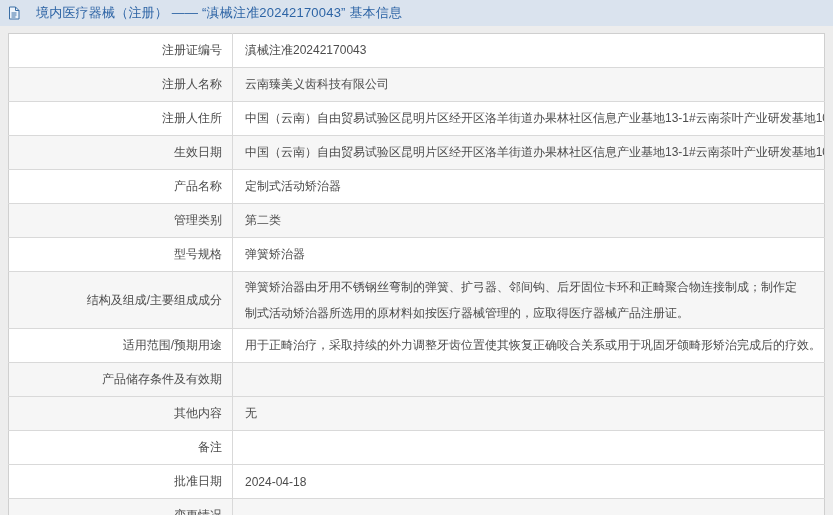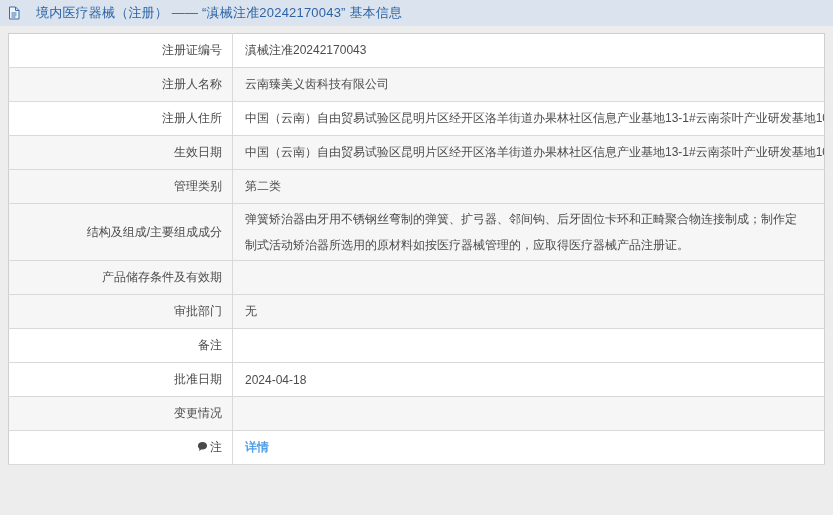--- a/index.html
+++ b/index.html
@@ -89,34 +89,46 @@
         <td class="value-cell single"><span>云南臻美义齿科技有限公司</span></td>
       </tr>
       <tr>
         <td class="label-cell"><span>注册人住所</span></td>
         <td class="value-cell single"><span>中国（云南）自由贸易试验区昆明片区经开区洛羊街道办果林社区信息产业基地13-1#云南茶叶产业研发基地10幢3楼302</span></td>
       </tr>
       <tr class="stripe">
         <td class="label-cell"><span>生效日期</span></td>
         <td class="value-cell single"><span>中国（云南）自由贸易试验区昆明片区经开区洛羊街道办果林社区信息产业基地13-1#云南茶叶产业研发基地10幢3楼302</span></td>
       </tr>
+      <tr>
+        <td class="label-cell"><span>产品名称</span></td>
+        <td class="value-cell single"><span>定制式活动矫治器</span></td>
+      </tr>
       <tr class="stripe">
         <td class="label-cell"><span>管理类别</span></td>
         <td class="value-cell single"><span>第二类</span></td>
       </tr>
+      <tr>
+        <td class="label-cell"><span>型号规格</span></td>
+        <td class="value-cell single"><span>弹簧矫治器</span></td>
+      </tr>
       <tr class="stripe tall">
         <td class="label-cell"><span>结构及组成/主要组成成分</span></td>
         <td class="value-cell wrap"><span>弹簧矫治器由牙用不锈钢丝弯制的弹簧、扩弓器、邻间钩、后牙固位卡环和正畸聚合物连接制成；制作定制式活动矫治器所选用的原材料如按医疗器械管理的，应取得医疗器械产品注册证。</span></td>
+      </tr>
+      <tr>
+        <td class="label-cell"><span>适用范围/预期用途</span></td>
+        <td class="value-cell single"><span>用于正畸治疗，采取持续的外力调整牙齿位置使其恢复正确咬合关系或用于巩固牙颌畸形矫治完成后的疗效。</span></td>
       </tr>
       <tr class="stripe">
         <td class="label-cell"><span>产品储存条件及有效期</span></td>
         <td class="value-cell single"><span></span></td>
       </tr>
       <tr class="stripe">
-        <td class="label-cell"><span>审批部门</span></td>
+        <td class="label-cell"><span>其他内容</span></td>
         <td class="value-cell single"><span>无</span></td>
       </tr>
       <tr>
         <td class="label-cell"><span>备注</span></td>
         <td class="value-cell single"><span></span></td>
       </tr>
       <tr>
         <td class="label-cell"><span>批准日期</span></td>
         <td class="value-cell single"><span>2024-04-18</span></td>
       </tr>

